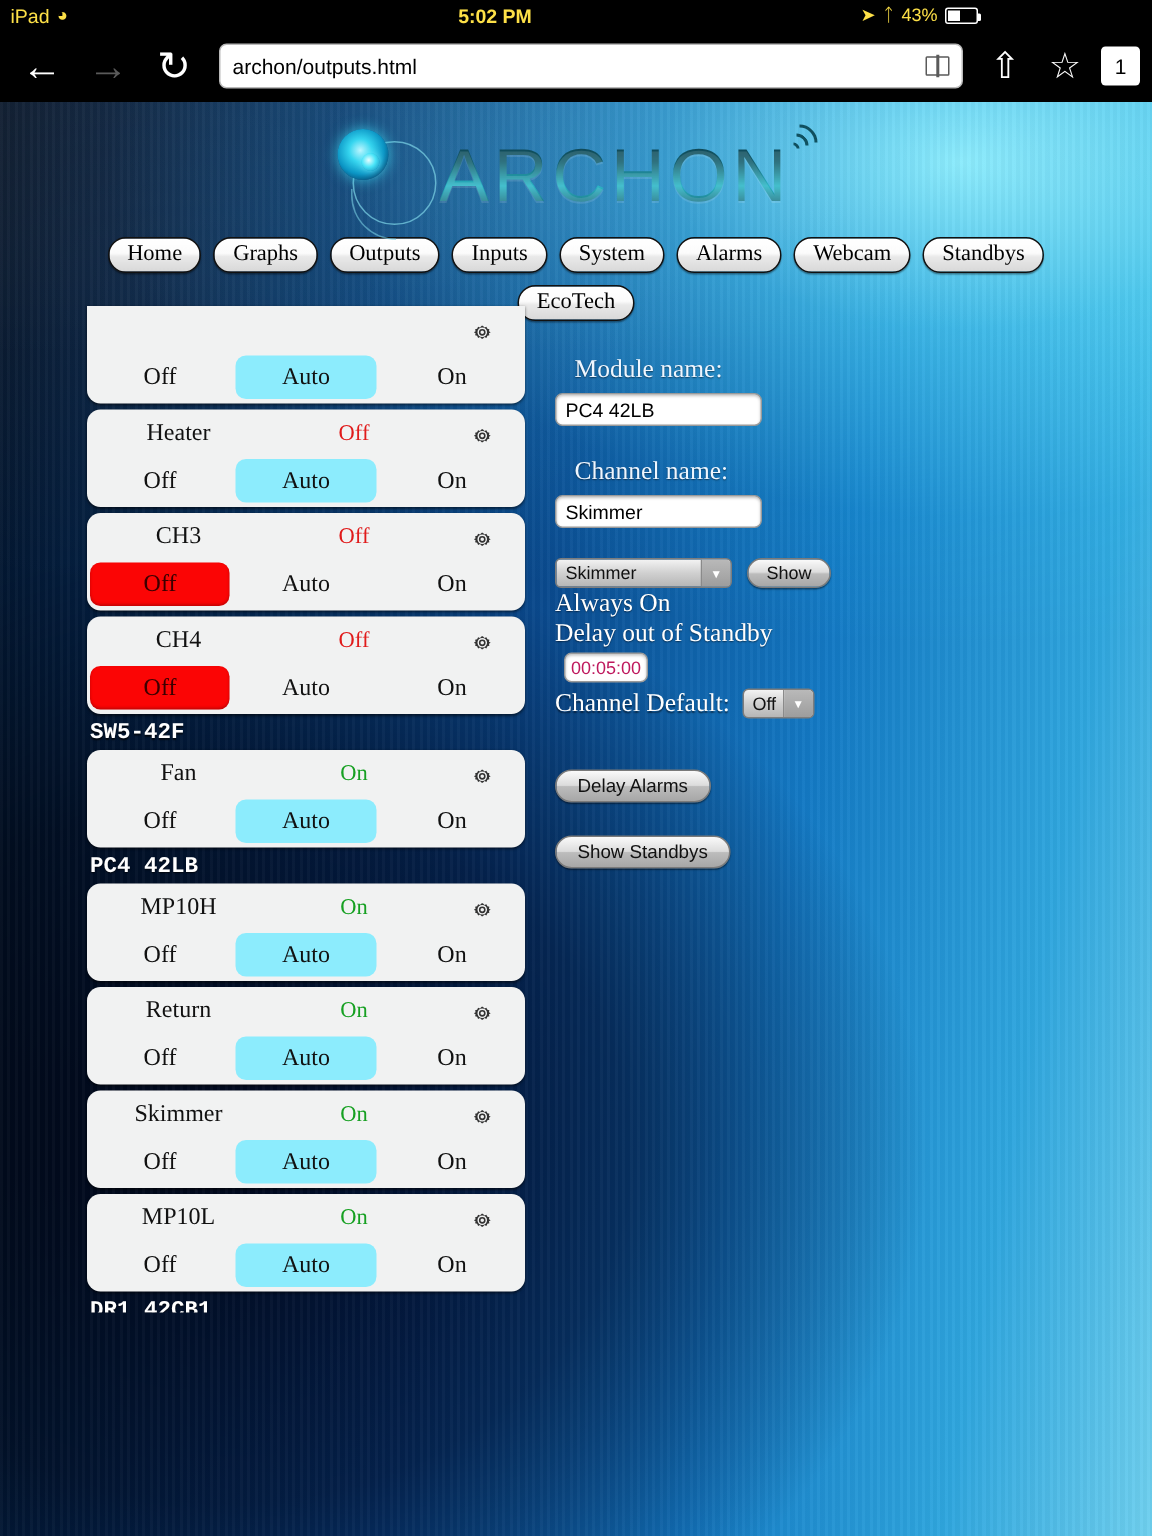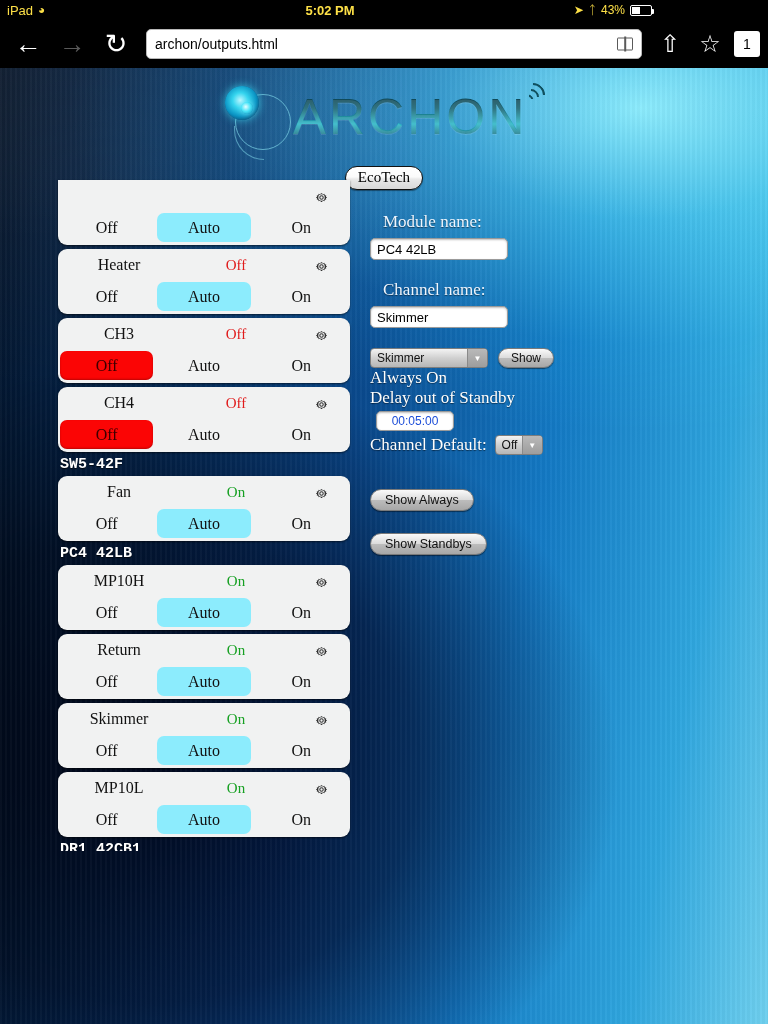--- a/index.html
+++ b/index.html
@@ -233,22 +233,22 @@
     background: linear-gradient(180deg, #fafafa 0%, #dcdcdc 48%, #bcbcbc 52%, #a7a7a7 100%);
     border:1px solid #7a7a7a; border-radius:11px;
     padding:2px 12px; font-family:"Liberation Sans", sans-serif;
     font-size:12px; color:#111;
     box-shadow: 0 1px 1px rgba(0,0,0,0.45);
     display:inline-block;
   }
   .save-wrap { margin-top:40px; margin-left:20px; }
   .status-line { color:#ffffff; font-size:17px; line-height:20px; text-shadow:0 1px 1px rgba(0,0,0,0.5); }
   .time-input {
-    width:78px; height:20px; background:#fff; border:1px solid #9a9a9a; border-radius:5px;
-    font-family:"Liberation Sans", sans-serif; font-size:12px; color:#1d4ed8;
+    width:56px; height:20px; background:#fff; border:1px solid #9a9a9a; border-radius:5px;
+    font-family:"Liberation Sans", sans-serif; font-size:12px; color:#be185d;
     display:flex; align-items:center; justify-content:center; margin:3px 0 4px 6px;
     box-shadow: inset 0 1px 2px rgba(0,0,0,0.25);
   }
   .chan-default-row { display:flex; align-items:center; gap:8px; }
   .alarm-btns { margin-top:34px; display:flex; flex-direction:column; gap:22px; align-items:flex-start; }
   .alarm-btns .btn-gray { padding:3px 14px; font-size:12.5px; }
   .cut-label { margin-top:3px; overflow:hidden; height:10px; }
 </style>
 </head>
 <body>
@@ -297,20 +297,30 @@
       </div>
       <div class="logo-text">ARCHON</div>
       <div class="logo-wave">
         <span class="lw1"></span>
             <span class="lw2"></span>
             <span class="lw3"></span>
       </div>
     </div>
   </div>
 
+  <div class="nav" id="nav-row1">
+        <span class="pill">Home</span>
+        <span class="pill">Graphs</span>
+        <span class="pill">Outputs</span>
+        <span class="pill">Inputs</span>
+        <span class="pill">System</span>
+        <span class="pill">Alarms</span>
+        <span class="pill">Webcam</span>
+        <span class="pill">Standbys</span>
+      </div>
   <div class="nav-row2" id="nav-row2">
         <span class="pill">EcoTech</span>
       </div>
 
   <div class="content">
 
     <div class="left-col" id="outputs-list">
           <div class="chan-card clipped">
             <div class="chan-top">
               <span class="chan-name"></span>
@@ -478,20 +488,20 @@
 
       <div class="chan-default-row">
         <span class="status-line">Channel Default:</span>
         <span class="fake-select small">
           <span>Off</span>
           <span class="caret">▼</span>
         </span>
       </div>
 
       <div class="alarm-btns">
-        <span class="btn-gray">Show Always</span>
+        <span class="btn-gray">Delay Alarms</span>
         <span class="btn-gray">Show Standbys</span>
       </div>
 
     </div>
   </div>
  </div>
 </div>
 
 </body></html>

